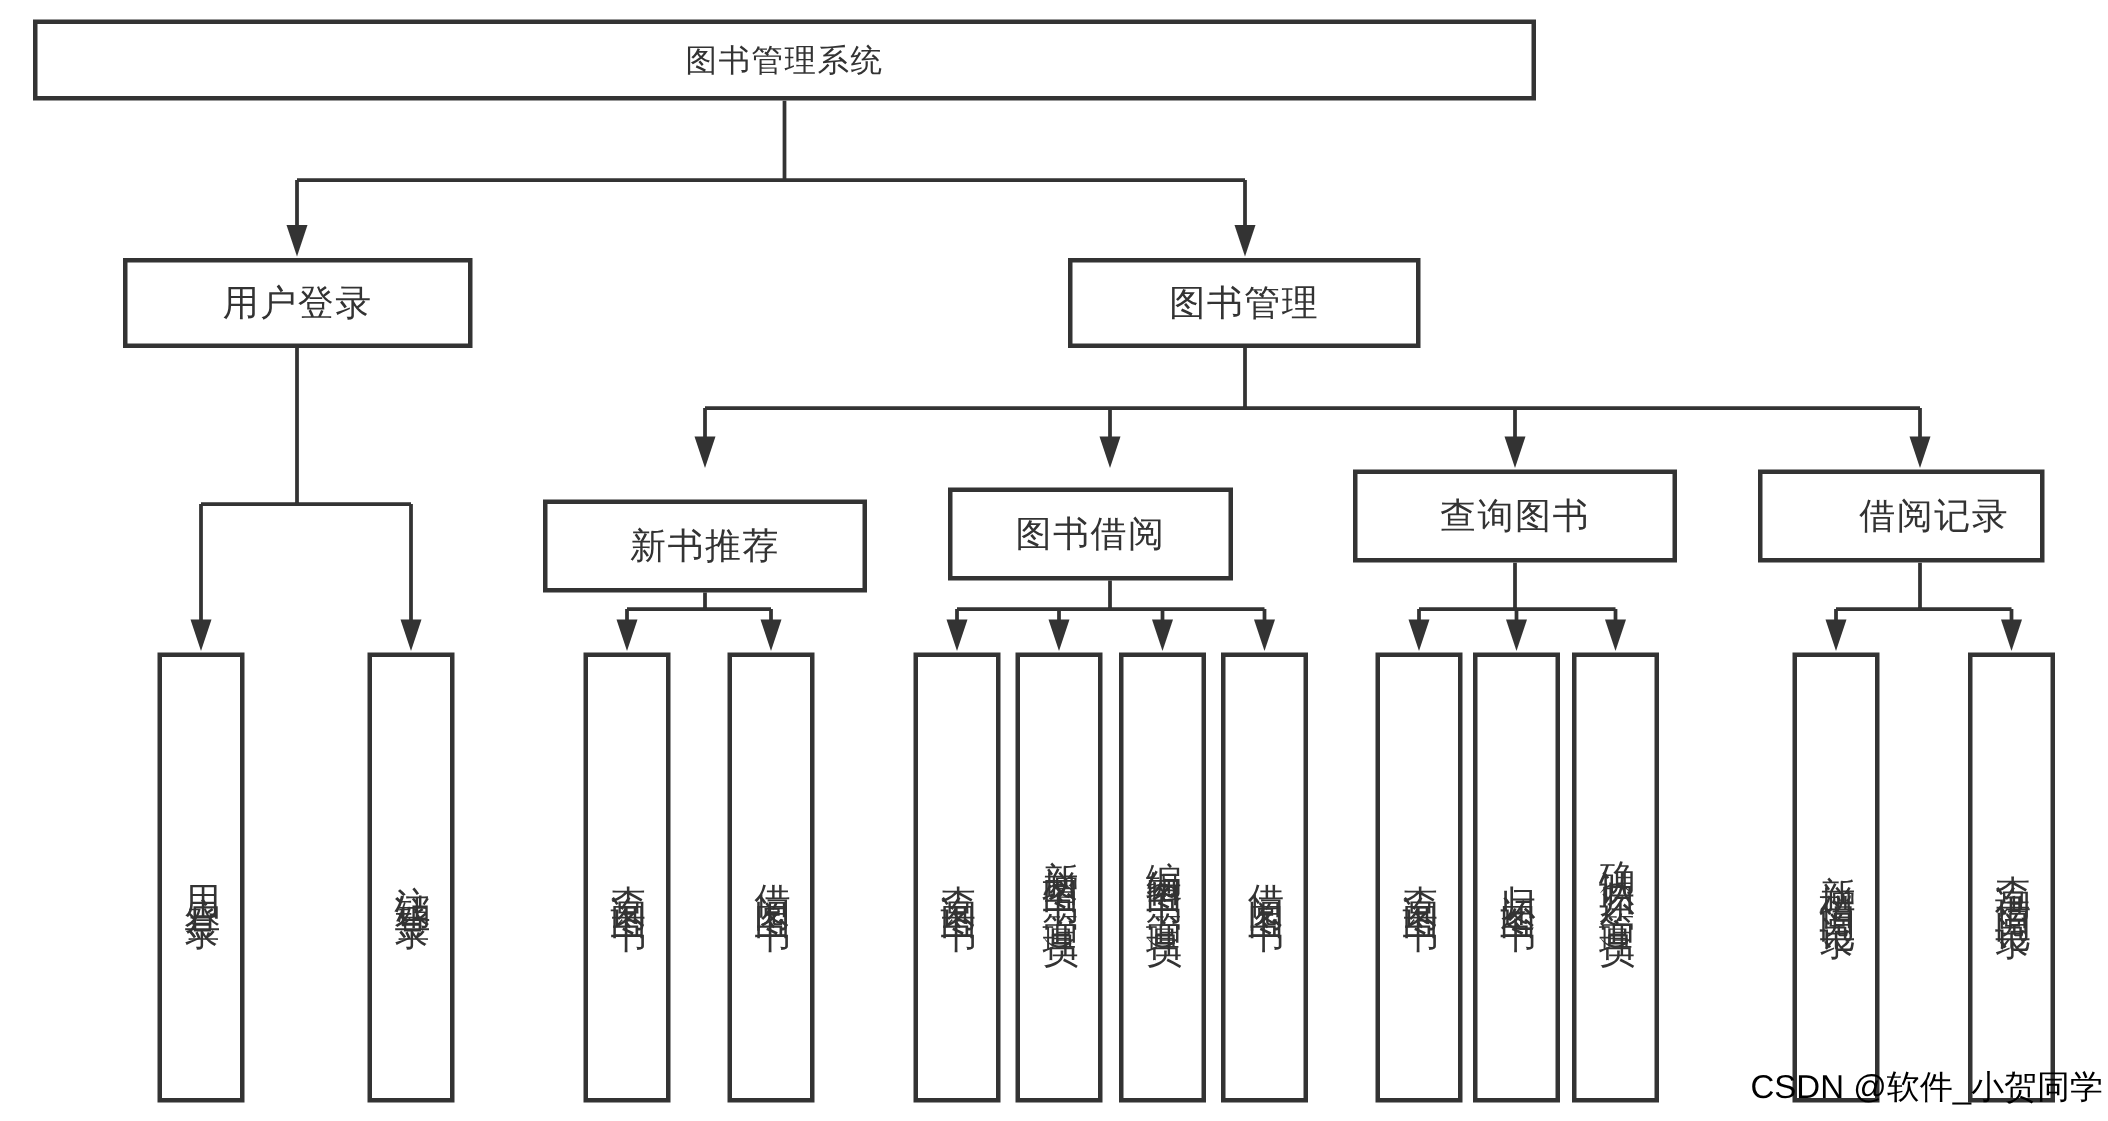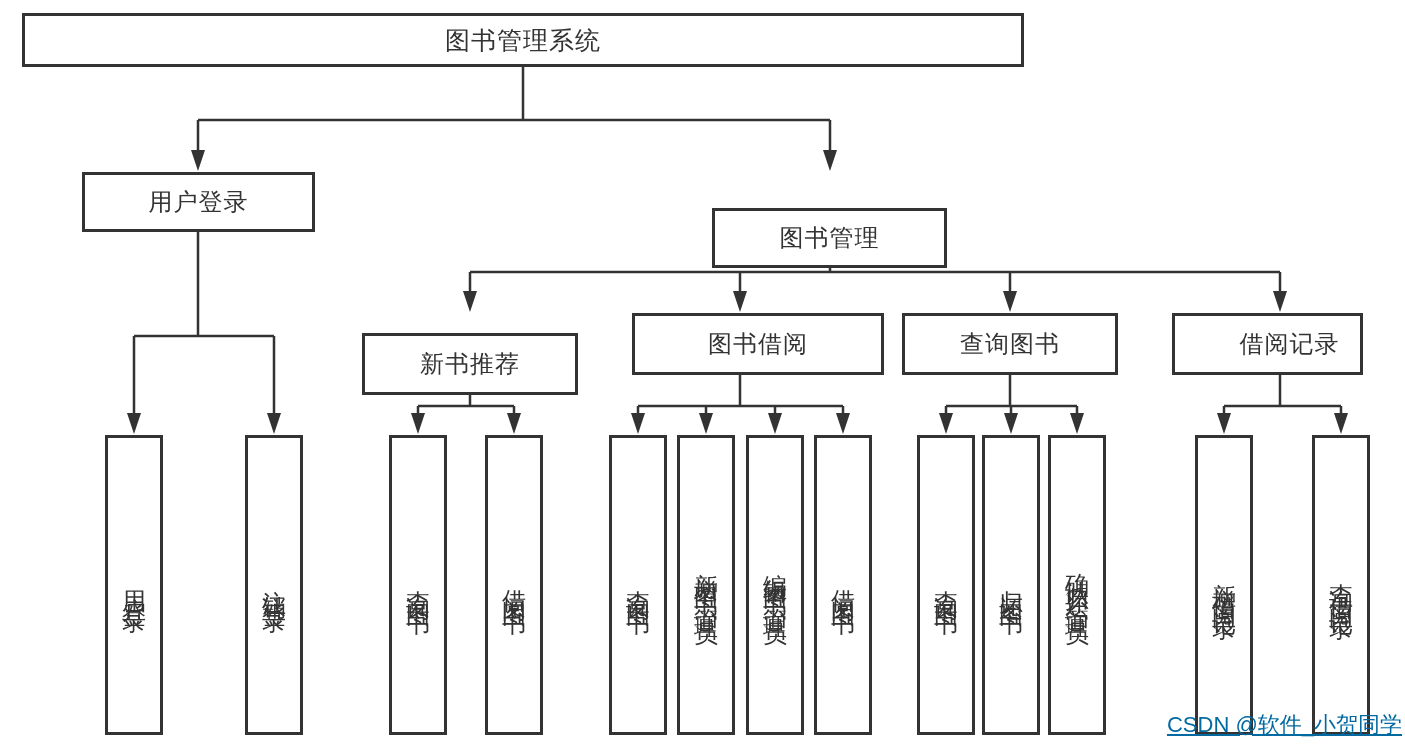--- a/index.html
+++ b/index.html
@@ -30,38 +30,37 @@
     align-items: center;
     justify-content: center;
     color: #333333;
     z-index: 2;
   }
   .hlabel {
     font-size: 24px;
     letter-spacing: 1px;
     white-space: nowrap;
   }
-  .l1 .hlabel { font-size: 25px; }
+  .l1 .hlabel { font-size: 21px; }
   .vtext {
     writing-mode: vertical-rl;
     text-orientation: mixed;
     font-size: 24px;
     line-height: 1;
     letter-spacing: 7px;
     color: #333333;
   }
   .watermark {
     position: absolute;
     top: 710px;
     right: 3px;
     font-size: 22px;
-    color: #0369a1;
+    color: #000000;
     z-index: 3;
     white-space: nowrap;
-    text-decoration: underline;
   }
 </style>
 </head>
 <body>
 
 <div class="canvas">
 
   <svg class="connectors" width="1405" height="747" viewBox="0 0 1405 747">
     <g stroke="#333333" stroke-width="2.5" fill="none">
 
@@ -105,28 +104,28 @@
     </g>
   </svg>
 
   <div class="box l1" style="left:22px; top:13px; width:1002px; height:54px;">
     <span class="hlabel">图书管理系统</span>
   </div>
 
   <div class="box" style="left:82px; top:172px; width:233px; height:60px;">
     <span class="hlabel">用户登录</span>
   </div>
-  <div class="box" style="left:712px; top:172px; width:235px; height:60px;margin-top:36px;">
+  <div class="box" style="left:712px; top:172px; width:235px; height:60px;">
     <span class="hlabel">图书管理</span>
   </div>
 
   <div class="box" style="left:362px; top:313px; width:216px; height:62px;margin-top:20px;">
     <span class="hlabel">新书推荐</span>
   </div>
-  <div class="box" style="left:632px; top:313px; width:252px; height:62px;">
+  <div class="box" style="left:632px; top:325px; width:190px; height:62px;">
     <span class="hlabel">图书借阅</span>
   </div>
   <div class="box" style="left:902px; top:313px; width:216px; height:62px;">
     <span class="hlabel">查询图书</span>
   </div>
   <div class="box" style="left:1172px; top:313px; width:191px; height:62px;padding-left:44px;">
     <span class="hlabel">借阅记录</span>
   </div>
 
   <div class="box" style="left:105px; top:435px; width:58px; height:300px;">

